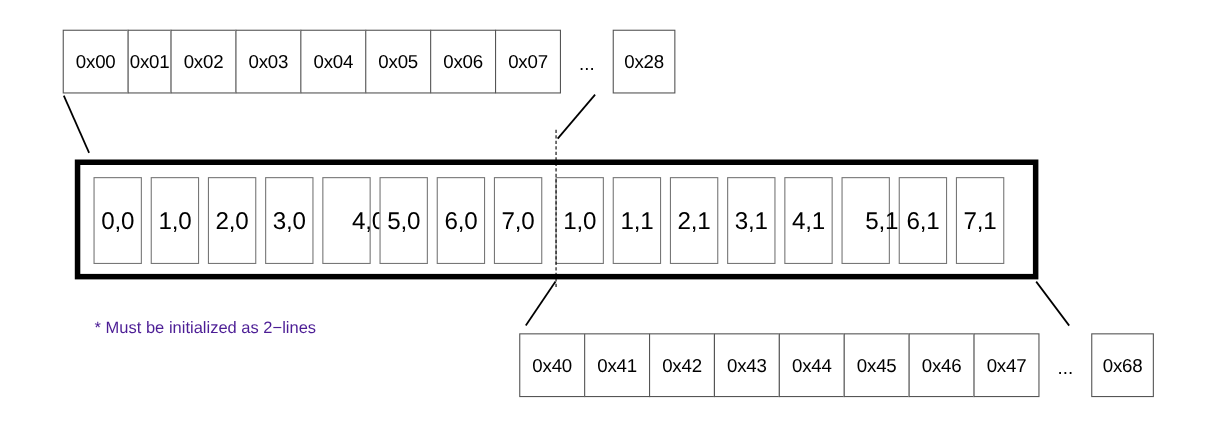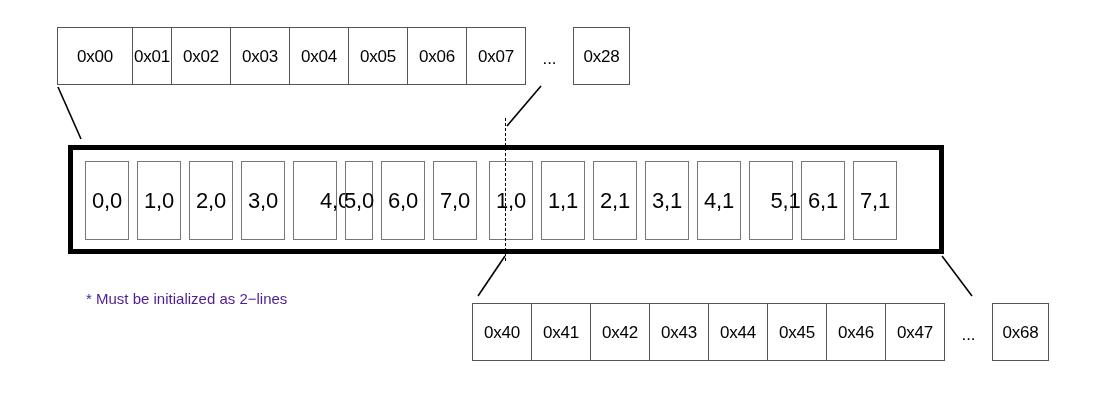--- a/index.html
+++ b/index.html
@@ -106,21 +106,21 @@
     color: #4c1d95;
   }
 </style>
 </head>
 <body>
 
 <div id="canvas">
 
   <div class="addr-strip" id="top-strip" style="left:57px; top:27px; height:58px;">
 
-    <div class="addr-cell" style="width:76px;">0x00</div>
+    <div class="addr-cell" style="width:60px;">0x00</div>
     <div class="addr-cell" style="width:40px;">0x01</div>
     <div class="addr-cell" style="width:60px;">0x02</div>
     <div class="addr-cell" style="width:60px;">0x03</div>
     <div class="addr-cell" style="width:60px;">0x04</div>
     <div class="addr-cell" style="width:60px;">0x05</div>
     <div class="addr-cell" style="width:60px;">0x06</div>
     <div class="addr-cell" style="width:60px;">0x07</div>
 
     <div class="addr-ellipsis" style="width:47px;">...</div>
 
@@ -129,21 +129,21 @@
 
   <div id="main-box" style="left:68px; top:145px; width:876px; height:109px;"></div>
 
   <div id="main-cells" style="left:85px; top:161px; height:79px;">
 
     <div class="line-cell" style="width:44px; margin-right:8px;">0,0</div>
     <div class="line-cell" style="width:44px; margin-right:8px;">1,0</div>
     <div class="line-cell" style="width:44px; margin-right:8px;">2,0</div>
     <div class="line-cell" style="width:44px; margin-right:8px;">3,0</div>
     <div class="line-cell" style="width:44px; margin-right:8px;padding-left:40px;">4,0</div>
-    <div class="line-cell" style="width:28px; margin-right:8px;">5,0</div>
+    <div class="line-cell" style="width:44px; margin-right:8px;">5,0</div>
     <div class="line-cell" style="width:44px; margin-right:8px;">6,0</div>
     <div class="line-cell" style="width:44px; margin-right:12px;">7,0</div>
 
     <div class="line-cell" style="width:44px; margin-right:8px;">1,0</div>
     <div class="line-cell" style="width:44px; margin-right:8px;">1,1</div>
     <div class="line-cell" style="width:44px; margin-right:8px;">2,1</div>
     <div class="line-cell" style="width:44px; margin-right:8px;">3,1</div>
     <div class="line-cell" style="width:44px; margin-right:8px;">4,1</div>
     <div class="line-cell" style="width:44px; margin-right:8px;padding-left:29px;">5,1</div>
     <div class="line-cell" style="width:44px; margin-right:8px;">6,1</div>

